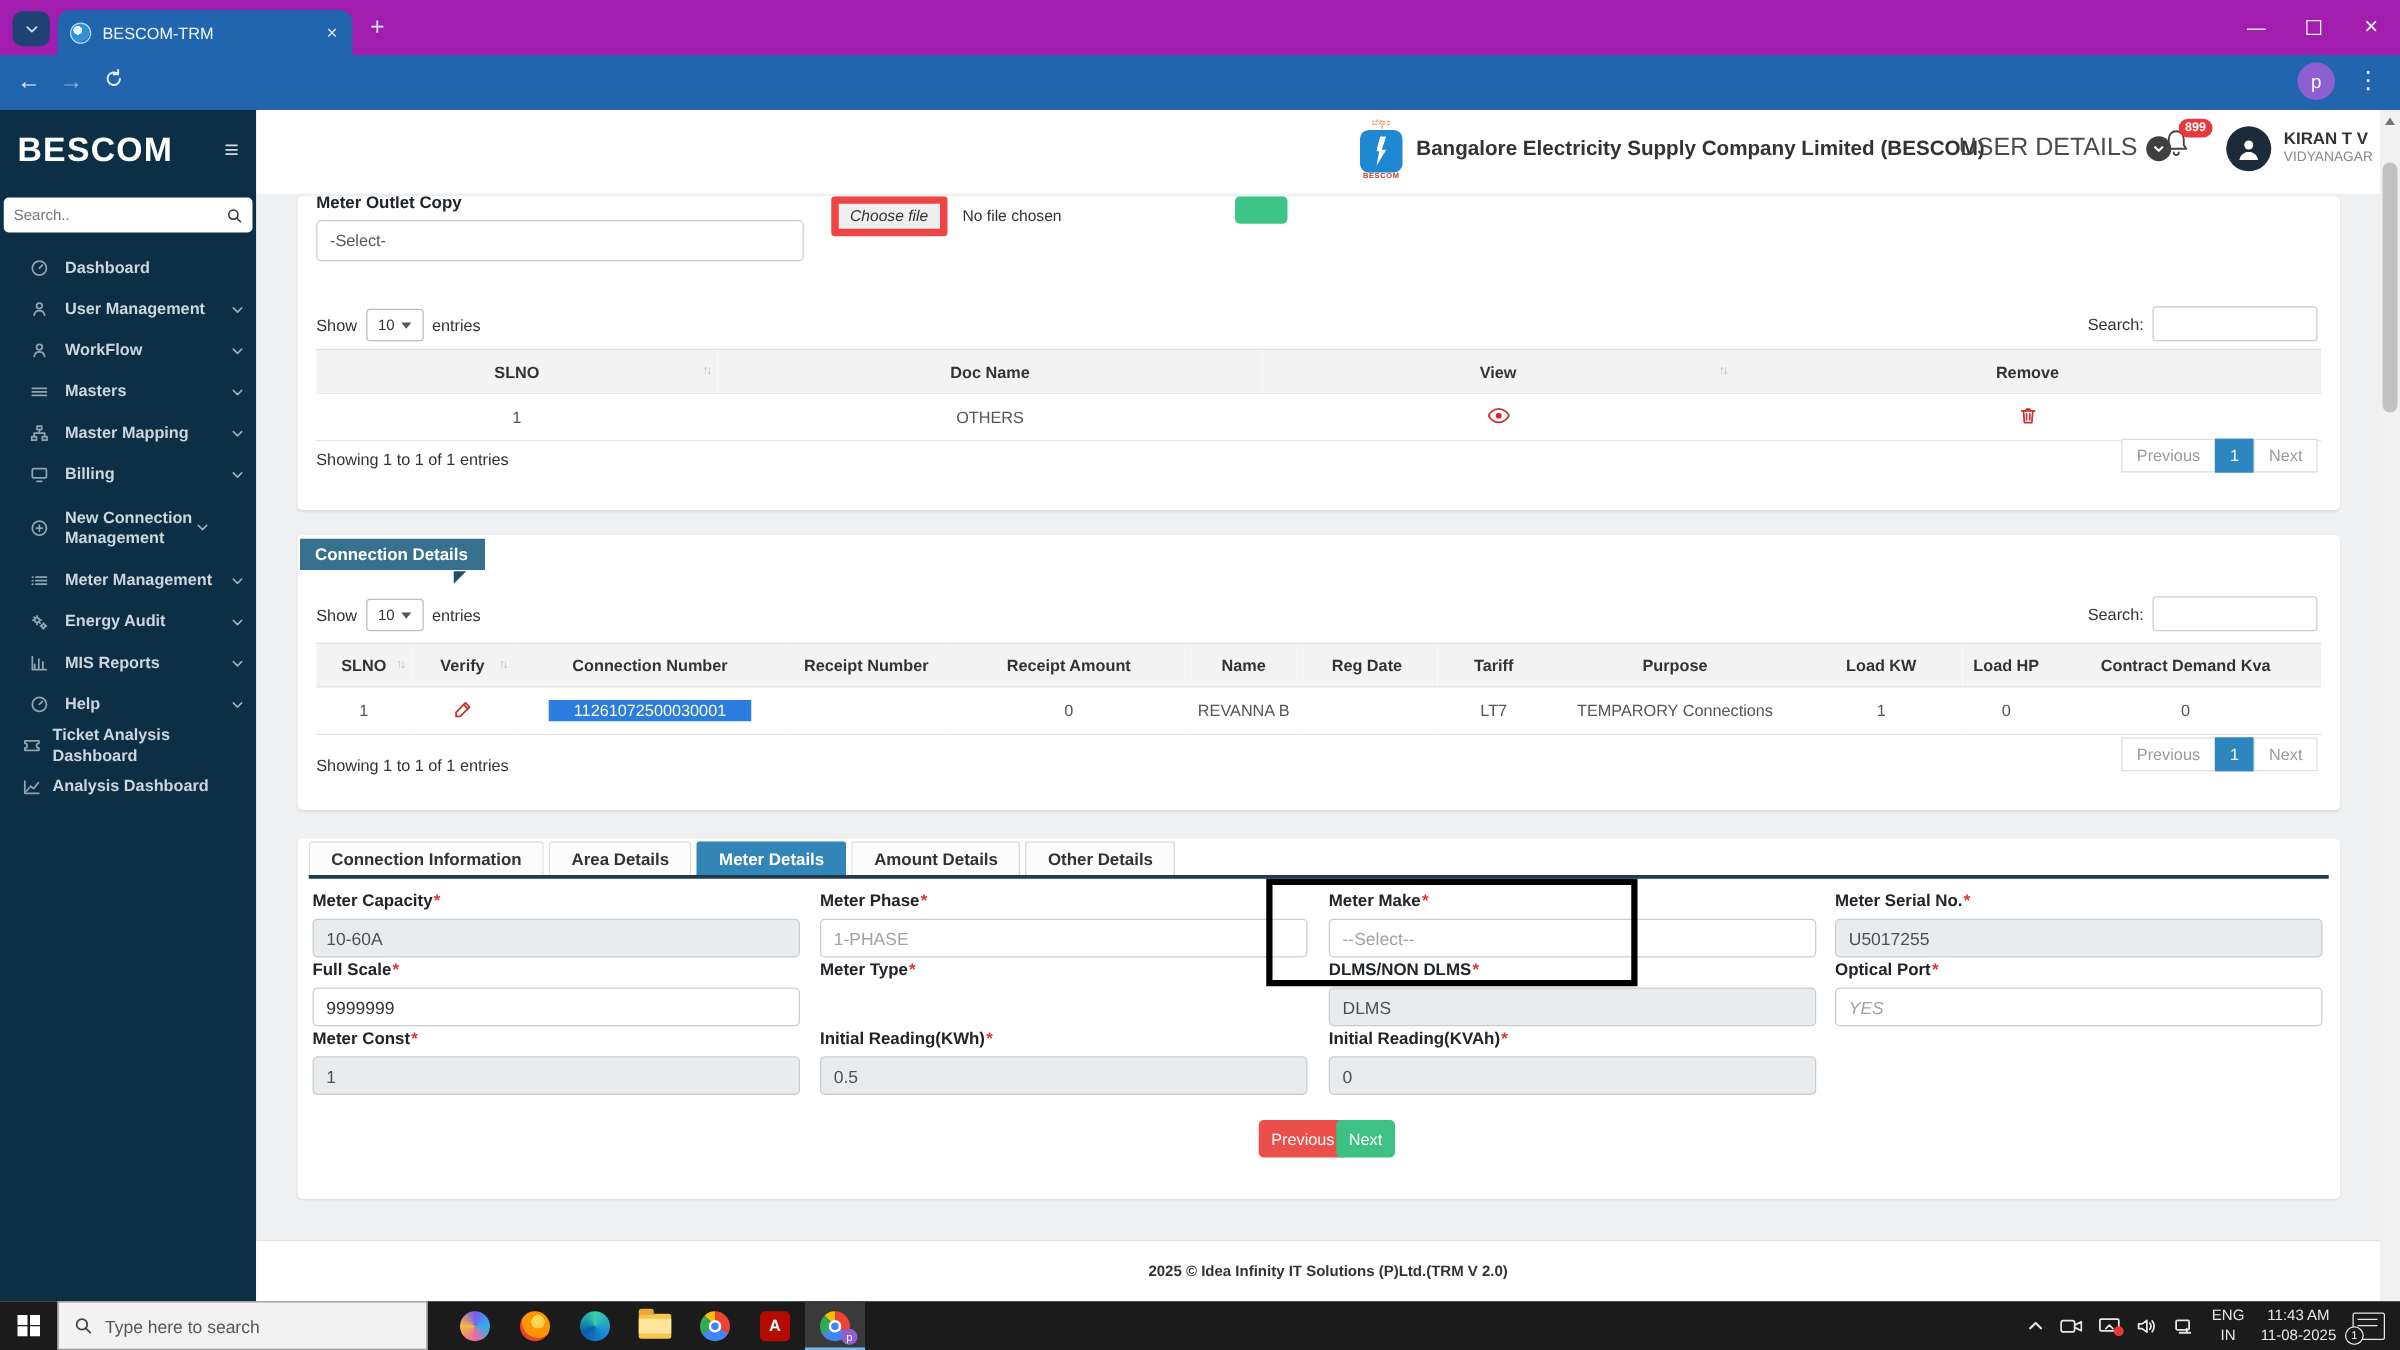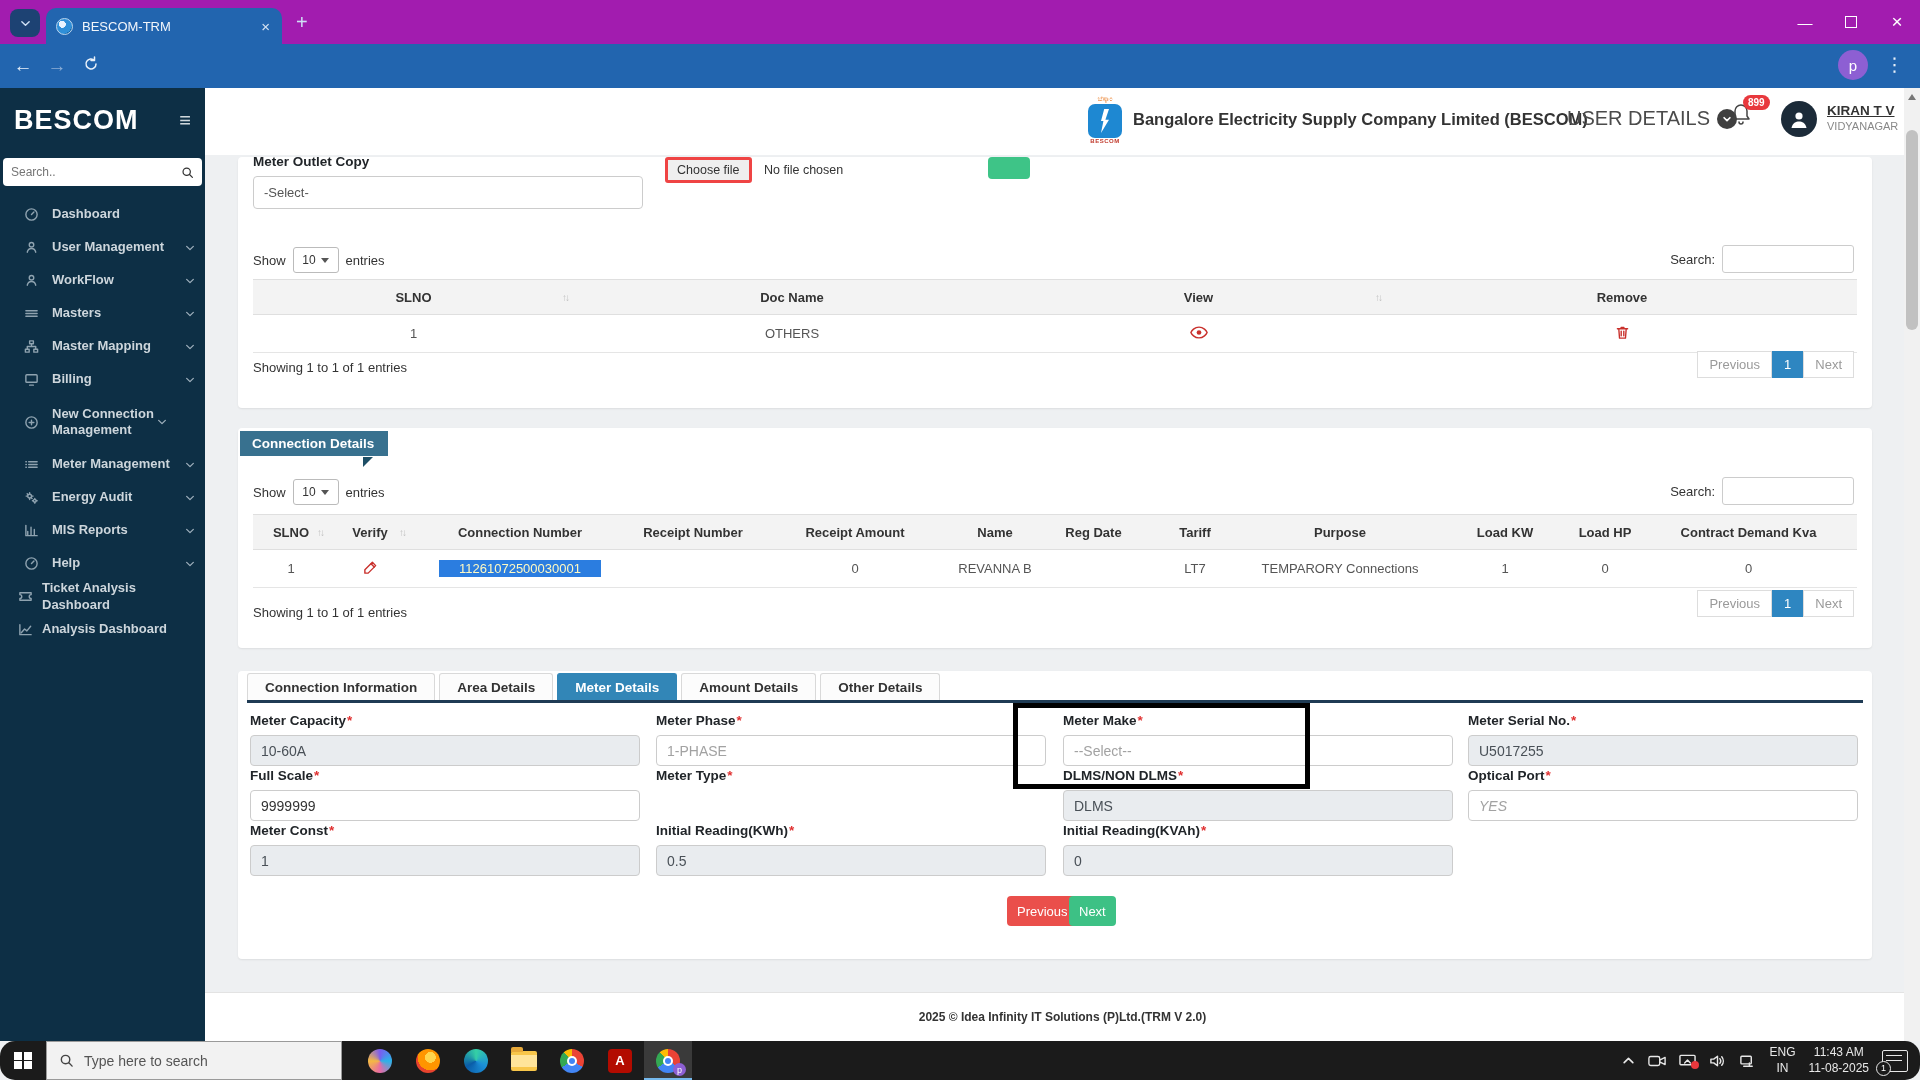--- a/index.html
+++ b/index.html
@@ -52,33 +52,33 @@
   .b-logo .blk { width:34px; height:34px; margin:1px auto 0; border-radius:7px; background:#1e88d2; position:relative; }
   .b-logo .blk:before { content:""; position:absolute; left:13px; top:5px; width:8px; height:24px; background:#fff; clip-path:polygon(40% 0,100% 0,55% 45%,100% 45%,0 100%,30% 50%,0 50%); }
   .b-logo .red { font-size:6px; font-weight:bold; color:#c0392b; letter-spacing:.5px; }
   .company { position:absolute; left:928px; top:22px; font-size:16.5px; font-weight:bold; color:#333; }
   .userdetails { position:absolute; left:1362px; top:19px; font-size:20px; color:#4b4b4b; display:flex; align-items:center; gap:7px; }
   .ud-chev { width:20px; height:20px; border-radius:50%; background:#3f3f3f; display:flex; align-items:center; justify-content:center; color:#fff; }
   .bell-wrap { position:absolute; left:1524px; top:14px; width:34px; }
   .bell-badge { position:absolute; left:14px; top:-7px; background:#e8383d; color:#fff; font-size:10px; font-weight:bold; border-radius:9px; padding:2px 5px; }
   .hdr-avatar { position:absolute; left:1576px; top:13px; width:36px; height:36px; border-radius:50%; background:#1c2b39; display:flex; align-items:center; justify-content:center; }
   .hdr-user { position:absolute; left:1622px; top:15px; }
-  .hdr-user .nm { font-size:13.5px; font-weight:bold; color:#333;text-decoration:underline; }
+  .hdr-user .nm { font-size:13.5px; font-weight:bold; color:#333; }
   .hdr-user .loc { font-size:11px; color:#888; margin-top:2px; }
 
   
   .content { position:absolute; left:205px; top:155px; width:1715px; height:886px; background:#eef0f2; }
   .card { position:absolute; background:#fff; border-radius:4px; box-shadow:0 1px 2px rgba(0,0,0,.08); overflow:hidden; }
   .card1 { left:33px; top:2px; width:1634px; height:251px; }
   .card2 { left:33px; top:273px; width:1634px; height:220px; }
   .card3 { left:33px; top:516px; width:1634px; height:288px; }
   .flabel { font-size:13.5px; font-weight:bold; color:#212529; }
   .req { color:#e03131; margin-left:1px; }
   .fake-select { border:1px solid #ccc; border-radius:4px; background:#fff; color:#555; font-size:13px; display:flex; align-items:center; padding:0 10px; }
-  .choose-btn { border:3px solid #ef4444; background:#efefef; border-radius:3px; font-size:12.5px; color:#333; padding:3px 9px; }
+  .choose-btn { border:6px solid #ef4444; background:#efefef; border-radius:3px; font-size:12.5px; color:#333; padding:3px 9px;font-style:italic; }
   .greenbtn { background:#3ec487; border-radius:4px; }
   .dt-ctrl { font-size:13px; color:#333; display:flex; align-items:center; gap:7px; }
   .pgsize { width:46px; height:26px; border:1px solid #bbb; border-radius:3px; font-size:12px; color:#333; display:flex; align-items:center; justify-content:center; gap:5px; }
   .pgsize .carett { width:0; height:0; border-left:4px solid transparent; border-right:4px solid transparent; border-top:5px solid #555; }
   .dt-search input { width:132px; height:28px; border:1px solid #ccc; border-radius:3px; outline:0; padding:0 6px; font-family:inherit; font-size:13px; }
   table.dt { border-collapse:collapse; table-layout:fixed; font-size:13px; }
   table.dt th { background:#f3f3f3; border-top:1px solid #dfdfdf; border-bottom:1px solid #dfdfdf; font-weight:bold; color:#333; height:35px; position:relative; text-align:center; }
   table.dt td { text-align:center; color:#555; height:38px; border-bottom:1px solid #e5e5e5; white-space:nowrap; overflow:hidden; }
   .sortg { position:absolute; right:6px; top:50%; transform:translateY(-50%); color:#c0c0c0; font-size:10px; letter-spacing:-2px; }
   .showing { font-size:13px; color:#333; }
@@ -100,21 +100,21 @@
   .btn.green { background:#3dc185; padding:0 10px; }
   .anno-rect { position:absolute; left:1013px; top:703px; width:297px; height:86px; border:5px solid #000; z-index:50; pointer-events:none; }
   .pagefooter { position:absolute; left:0; top:837px; width:1715px; height:49px; background:#fff; border-top:1px solid #e3e3e3; display:flex; align-items:center; justify-content:center; font-size:12px; font-weight:bold; color:#333; }
 
   
   .scrollbar { position:absolute; left:1904px; top:88px; width:16px; height:953px; background:#f1f1f1; }
   .scroll-arrow { position:absolute; left:4px; top:6px; width:0; height:0; border-left:4px solid transparent; border-right:4px solid transparent; border-bottom:6px solid #777; }
   .scroll-thumb { position:absolute; left:2px; top:42px; width:12px; height:200px; background:#c1c1c1; border-radius:6px; }
 
   
-  .taskbar { position:absolute; left:0; top:1041px; width:1920px; height:39px; background:#1b1b1b; display:flex; align-items:center; color:#e8e8e8;border-radius:15px; }
+  .taskbar { position:absolute; left:0; top:1041px; width:1920px; height:39px; background:#1b1b1b; display:flex; align-items:center; color:#e8e8e8; }
   .startbtn { width:46px; height:39px; display:flex; align-items:center; justify-content:center; }
   .winlogo { display:grid; grid-template-columns:8px 8px; grid-template-rows:8px 8px; gap:1.5px; }
   .winlogo div { background:#fff; }
   .tb-search { width:296px; height:39px; background:#f2f2f2; border:1px solid #9a9a9a; display:flex; align-items:center; padding:0 12px; gap:10px; color:#555; font-size:14px; }
   .tb-icons { display:flex; align-items:center; margin-left:14px; }
   .tb-slot { width:48px; height:39px; display:flex; align-items:center; justify-content:center; position:relative; }
   .tb-slot.active { background:#3a3a3a; box-shadow:inset 0 -2px 0 #76b9ed; }
   .circle24 { width:24px; height:24px; border-radius:50%; }
   .copilot { background:conic-gradient(#7a5cf0,#2bb3e8,#e86aa6,#f5b942,#7a5cf0); }
   .firefox { background:radial-gradient(circle at 60% 35%, #ffd54d 0 25%, #ff9500 26% 60%, #e8432d 61%); }

